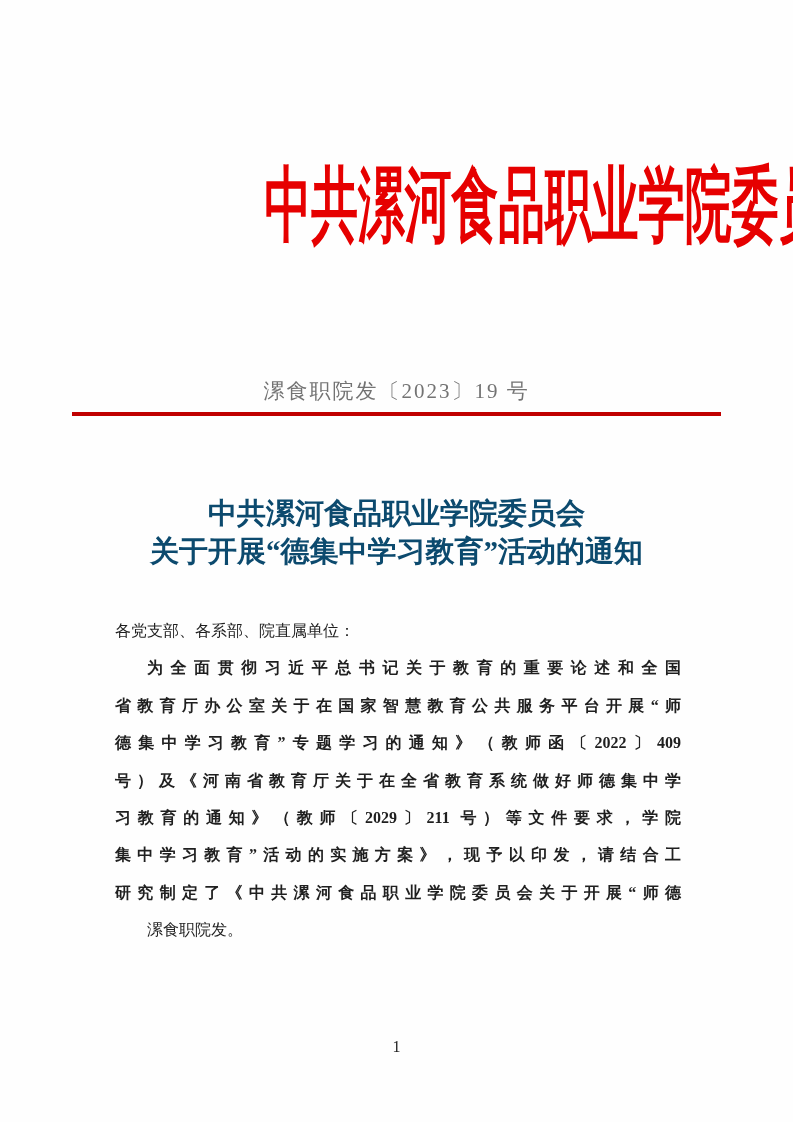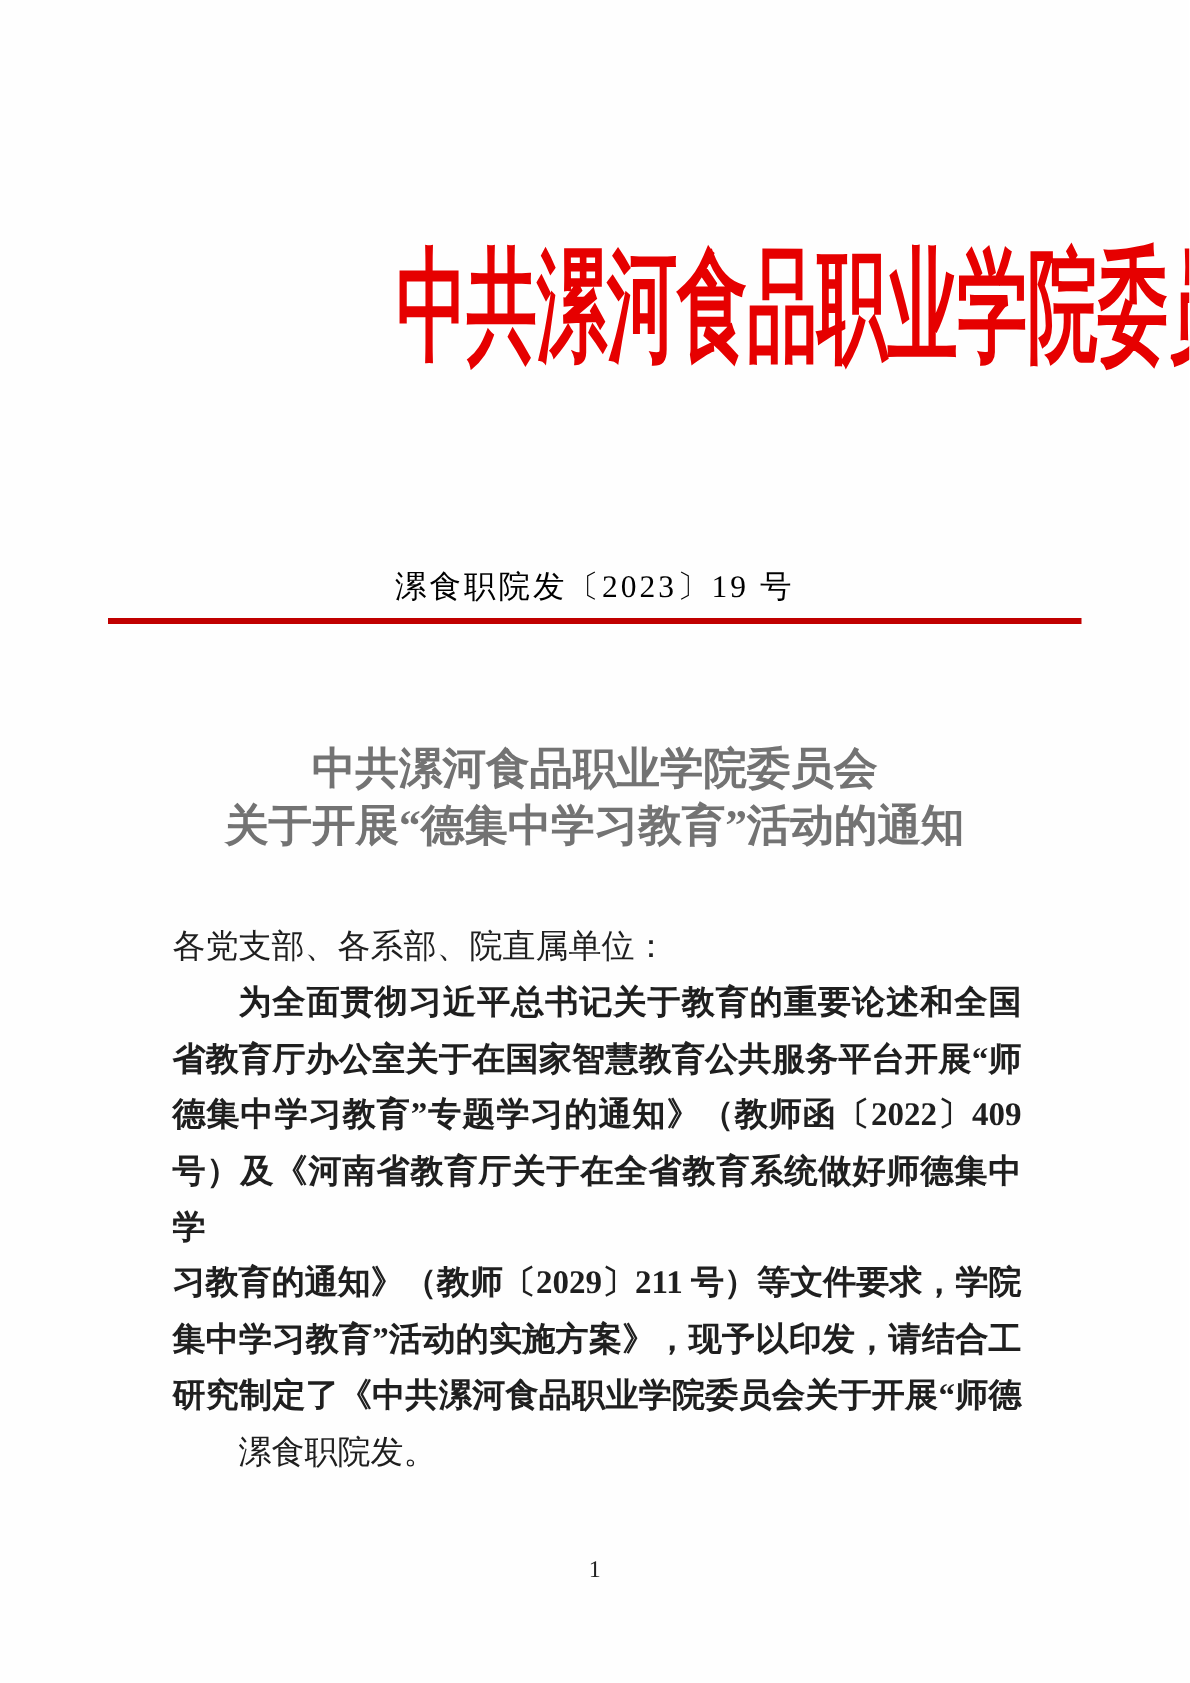--- a/index.html
+++ b/index.html
@@ -45,21 +45,21 @@
 
   
   .doc-number {
     position: absolute;
     top: 377px;
     left: 0;
     width: 100%;
     text-align: center;
     font-size: 21px;
     letter-spacing: 2px;
-    color: #000000;
+    color: #737373;
   }
 
   
   .red-rule {
     position: absolute;
     top: 412px;
     left: 72px;
     width: 649px;
     height: 4px;
     background: var(--rule-red);
@@ -68,30 +68,30 @@
   
   .doc-title {
     position: absolute;
     top: 494px;
     left: 0;
     width: 100%;
     text-align: center;
     font-size: 29px;
     font-weight: bold;
     line-height: 38px;
-    color: #737373;
+    color: #0c4a6e;
   }
 
   
   .body-block {
     position: absolute;
     top: 612px;
     left: 115px;
     width: 566px;
-    font-size: 22px;
+    font-size: 16px;
     line-height: 37.4px;
     color: var(--ink);
   }
   .line { min-height: 37.4px; }
   .line.just {
     text-align: justify;
     text-align-last: justify;
     font-weight: bold;
   }
   .line.indent { text-indent: 2em; }

